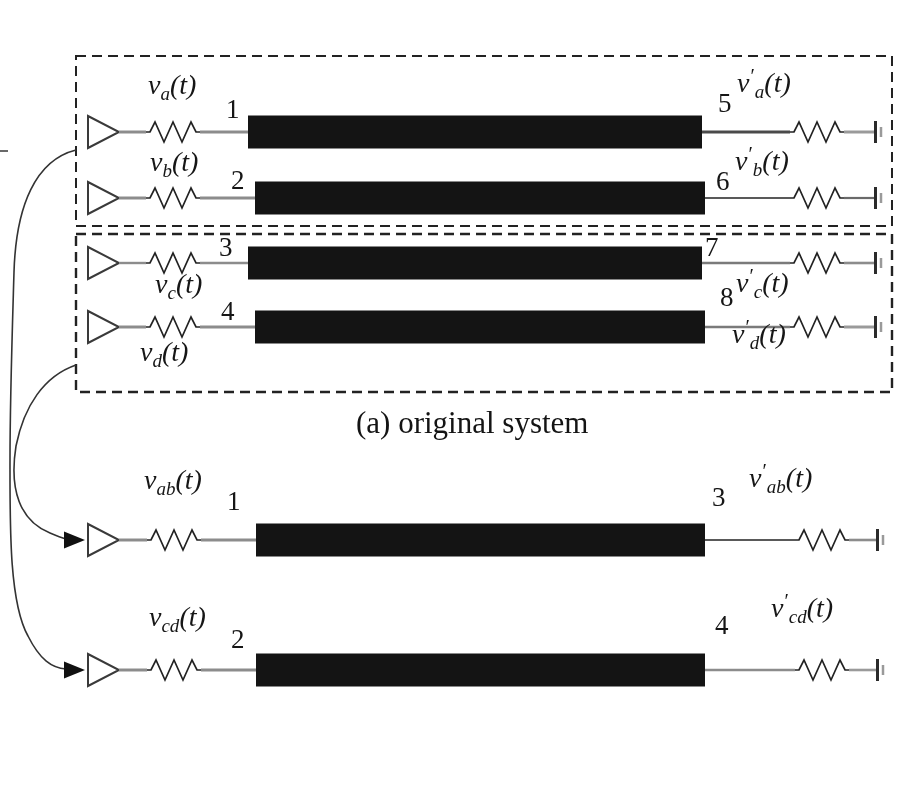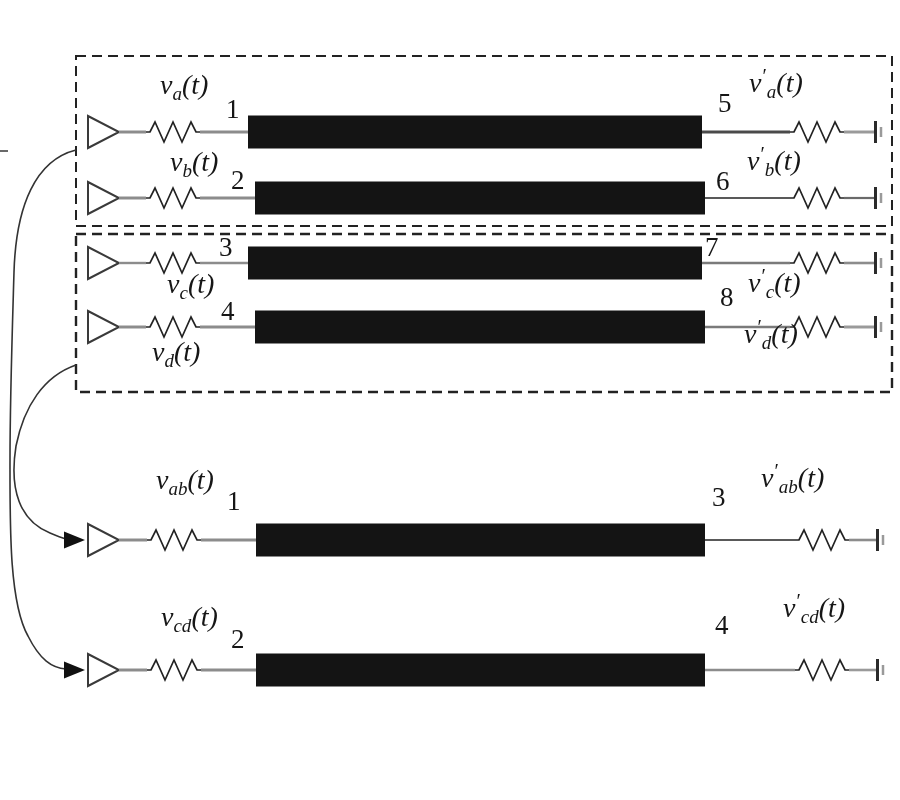--- a/index.html
+++ b/index.html
@@ -1,20 +1,20 @@
 <!DOCTYPE html>
 <html><head>
 <meta charset="utf-8">
 <style>
   html,body{margin:0;padding:0;background:#ffffff;}
   .stage{position:relative;width:900px;height:800px;background:#ffffff;overflow:hidden;
          font-family:"Liberation Serif",serif;}
   .stage svg{position:absolute;left:0;top:0;}
   .mlabel{position:absolute;font-family:"Liberation Serif",serif;font-style:italic;
-          font-size:28px;color:#161616;white-space:nowrap;line-height:1.05;margin-left:12px;}
+          font-size:28px;color:#161616;white-space:nowrap;line-height:1.05;}
   .mlabel sub{font-size:19px;font-style:italic;vertical-align:-6px;line-height:1;}
   .mlabel .prime{font-size:20px;position:relative;top:-9px;margin-left:1px;font-style:normal;}
   .port{position:absolute;font-family:"Liberation Serif",serif;font-size:27px;
         color:#161616;line-height:1;white-space:nowrap;}
   .caption{position:absolute;font-family:"Liberation Serif",serif;font-size:31px;
            color:#141414;white-space:nowrap;line-height:1.1;}
 </style>
 </head>
 <body>
 
@@ -104,21 +104,21 @@
   </g>
 
   <line x1="0" y1="151" x2="8" y2="151" stroke="#444" stroke-width="1.6"></line>
   <path d="M76 150 C36 160 16 205 14 272 C12 340 10 400 10 460 C10 525 9 602 28 636 C40 660 52 668 66 669" fill="none" stroke="#333" stroke-width="1.6"></path>
   <polygon points="64,661.5 85,670 64,678.5" fill="#111"></polygon>
   <path d="M76 365 C44 376 24 406 16 446 C9 490 20 521 50 533 C56 535.5 61 537.5 66 539" fill="none" stroke="#333" stroke-width="1.6"></path>
   <polygon points="64,531.5 85,540 64,548.5" fill="#111"></polygon>
 </svg>
 
 <div class="mlabel" style="left:148px;top:70px"><span>v</span><sub>a</sub><span>(t)</span></div>
-<div class="mlabel" style="left:158px;top:147px"><span>v</span><sub>b</sub><span>(t)</span></div>
+<div class="mlabel" style="left:150px;top:147px"><span>v</span><sub>b</sub><span>(t)</span></div>
 <div class="mlabel" style="left:155px;top:269px"><span>v</span><sub>c</sub><span>(t)</span></div>
 <div class="mlabel" style="left:140px;top:337px"><span>v</span><sub>d</sub><span>(t)</span></div>
 
 <div class="mlabel" style="left:737px;top:68px"><span>v</span><span class="prime">′</span><sub>a</sub><span>(t)</span></div>
 <div class="mlabel" style="left:735px;top:146px"><span>v</span><span class="prime">′</span><sub>b</sub><span>(t)</span></div>
 <div class="mlabel" style="left:736px;top:268px"><span>v</span><span class="prime">′</span><sub>c</sub><span>(t)</span></div>
 <div class="mlabel" style="left:732px;top:319px"><span>v</span><span class="prime">′</span><sub>d</sub><span>(t)</span></div>
 
 <div class="mlabel" style="left:144px;top:465px"><span>v</span><sub>ab</sub><span>(t)</span></div>
 <div class="mlabel" style="left:149px;top:602px"><span>v</span><sub>cd</sub><span>(t)</span></div>
@@ -132,14 +132,15 @@
 <div class="port" style="left:718px;top:90px">5</div>
 <div class="port" style="left:716px;top:168px">6</div>
 <div class="port" style="left:705px;top:234px">7</div>
 <div class="port" style="left:720px;top:284px">8</div>
 
 <div class="port" style="left:227px;top:488px">1</div>
 <div class="port" style="left:231px;top:626px">2</div>
 <div class="port" style="left:712px;top:484px">3</div>
 <div class="port" style="left:715px;top:612px">4</div>
 
+<div class="caption" style="left:356px;top:406px">(a) original system</div>
 
 </div>
 
 </body></html>

